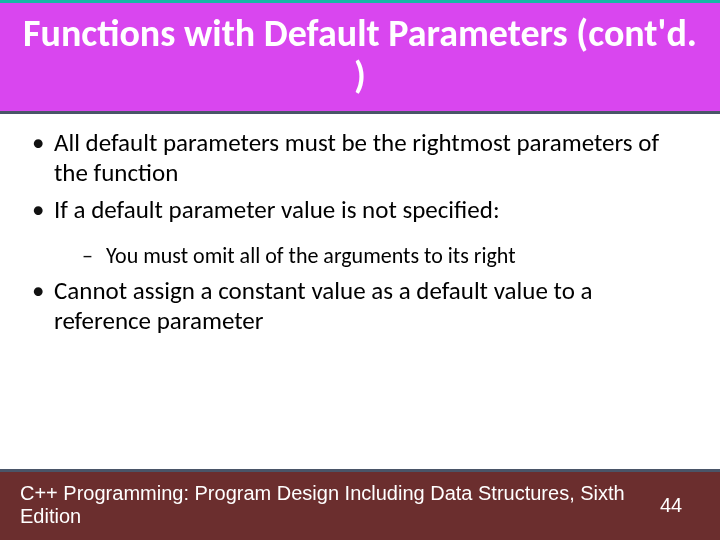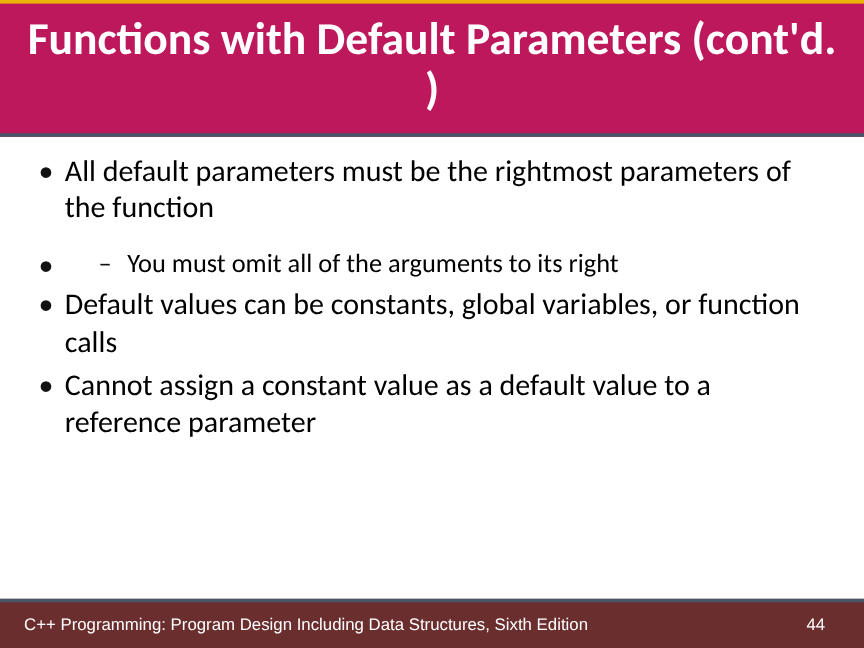--- a/index.html
+++ b/index.html
@@ -5,22 +5,22 @@
   * { margin: 0; padding: 0; box-sizing: border-box; }
   html, body { width: 720px; height: 540px; overflow: hidden; }
   body {
     font-family: Calibri, "Segoe UI", Arial, sans-serif;
     background: #ffffff;
     display: flex;
     flex-direction: column;
     height: 540px;
   }
   .title-bar {
-    background: #be185d;
-    border-top: 3px solid #eab308;
+    background: #d946ef;
+    border-top: 3px solid #14b8a6;
     border-bottom: 3px solid #4a5568;
     color: #ffffff;
     text-align: center;
     padding: 10px 16px 14px 16px;
   }
   .title-bar h1 {
     font-size: 38px;
     font-weight: 700;
     line-height: 1.1;
     letter-spacing: 0px;
@@ -67,47 +67,45 @@
     font-size: 22px;
     color: #111;
   }
   .footer {
     background: #6b2e2e;
     border-top: 3px solid #4a5568;
     color: #ffffff;
     display: flex;
     justify-content: space-between;
     align-items: center;
-    padding: 10px 20px 12px 20px;
-    font-size: 14px;
+    padding: 10px 32px 12px 20px;
+    font-size: 20px;
   }
   .footer .left { font-family: Arial, sans-serif; }
   .footer .right { font-family: Arial, sans-serif; min-width: 28px; text-align: left; }
 </style>
 </head>
 <body>
 
 <div class="title-bar">
   <h1>Functions with Default Parameters (cont'd. )</h1>
 </div>
 
 <div class="content">
   <ul class="top">
     <li>
       <span>All default parameters must be the rightmost parameters of the function</span>
     </li>
     <li>
+      <span>If a default parameter value is not specified:</span>
       <ul class="sub">
         <li>
           <span>You must omit all of the arguments to its right</span>
         </li>
       </ul>
-    </li>
-    <li>
-      <span>Default values can be constants, global variables, or function calls</span>
     </li>
     <li>
       <span>Cannot assign a constant value as a default value to a reference parameter</span>
     </li>
   </ul>
 </div>
 
 <div class="footer">
   <span class="left">C++ Programming: Program Design Including Data Structures, Sixth Edition</span>
   <span class="right">44</span>

